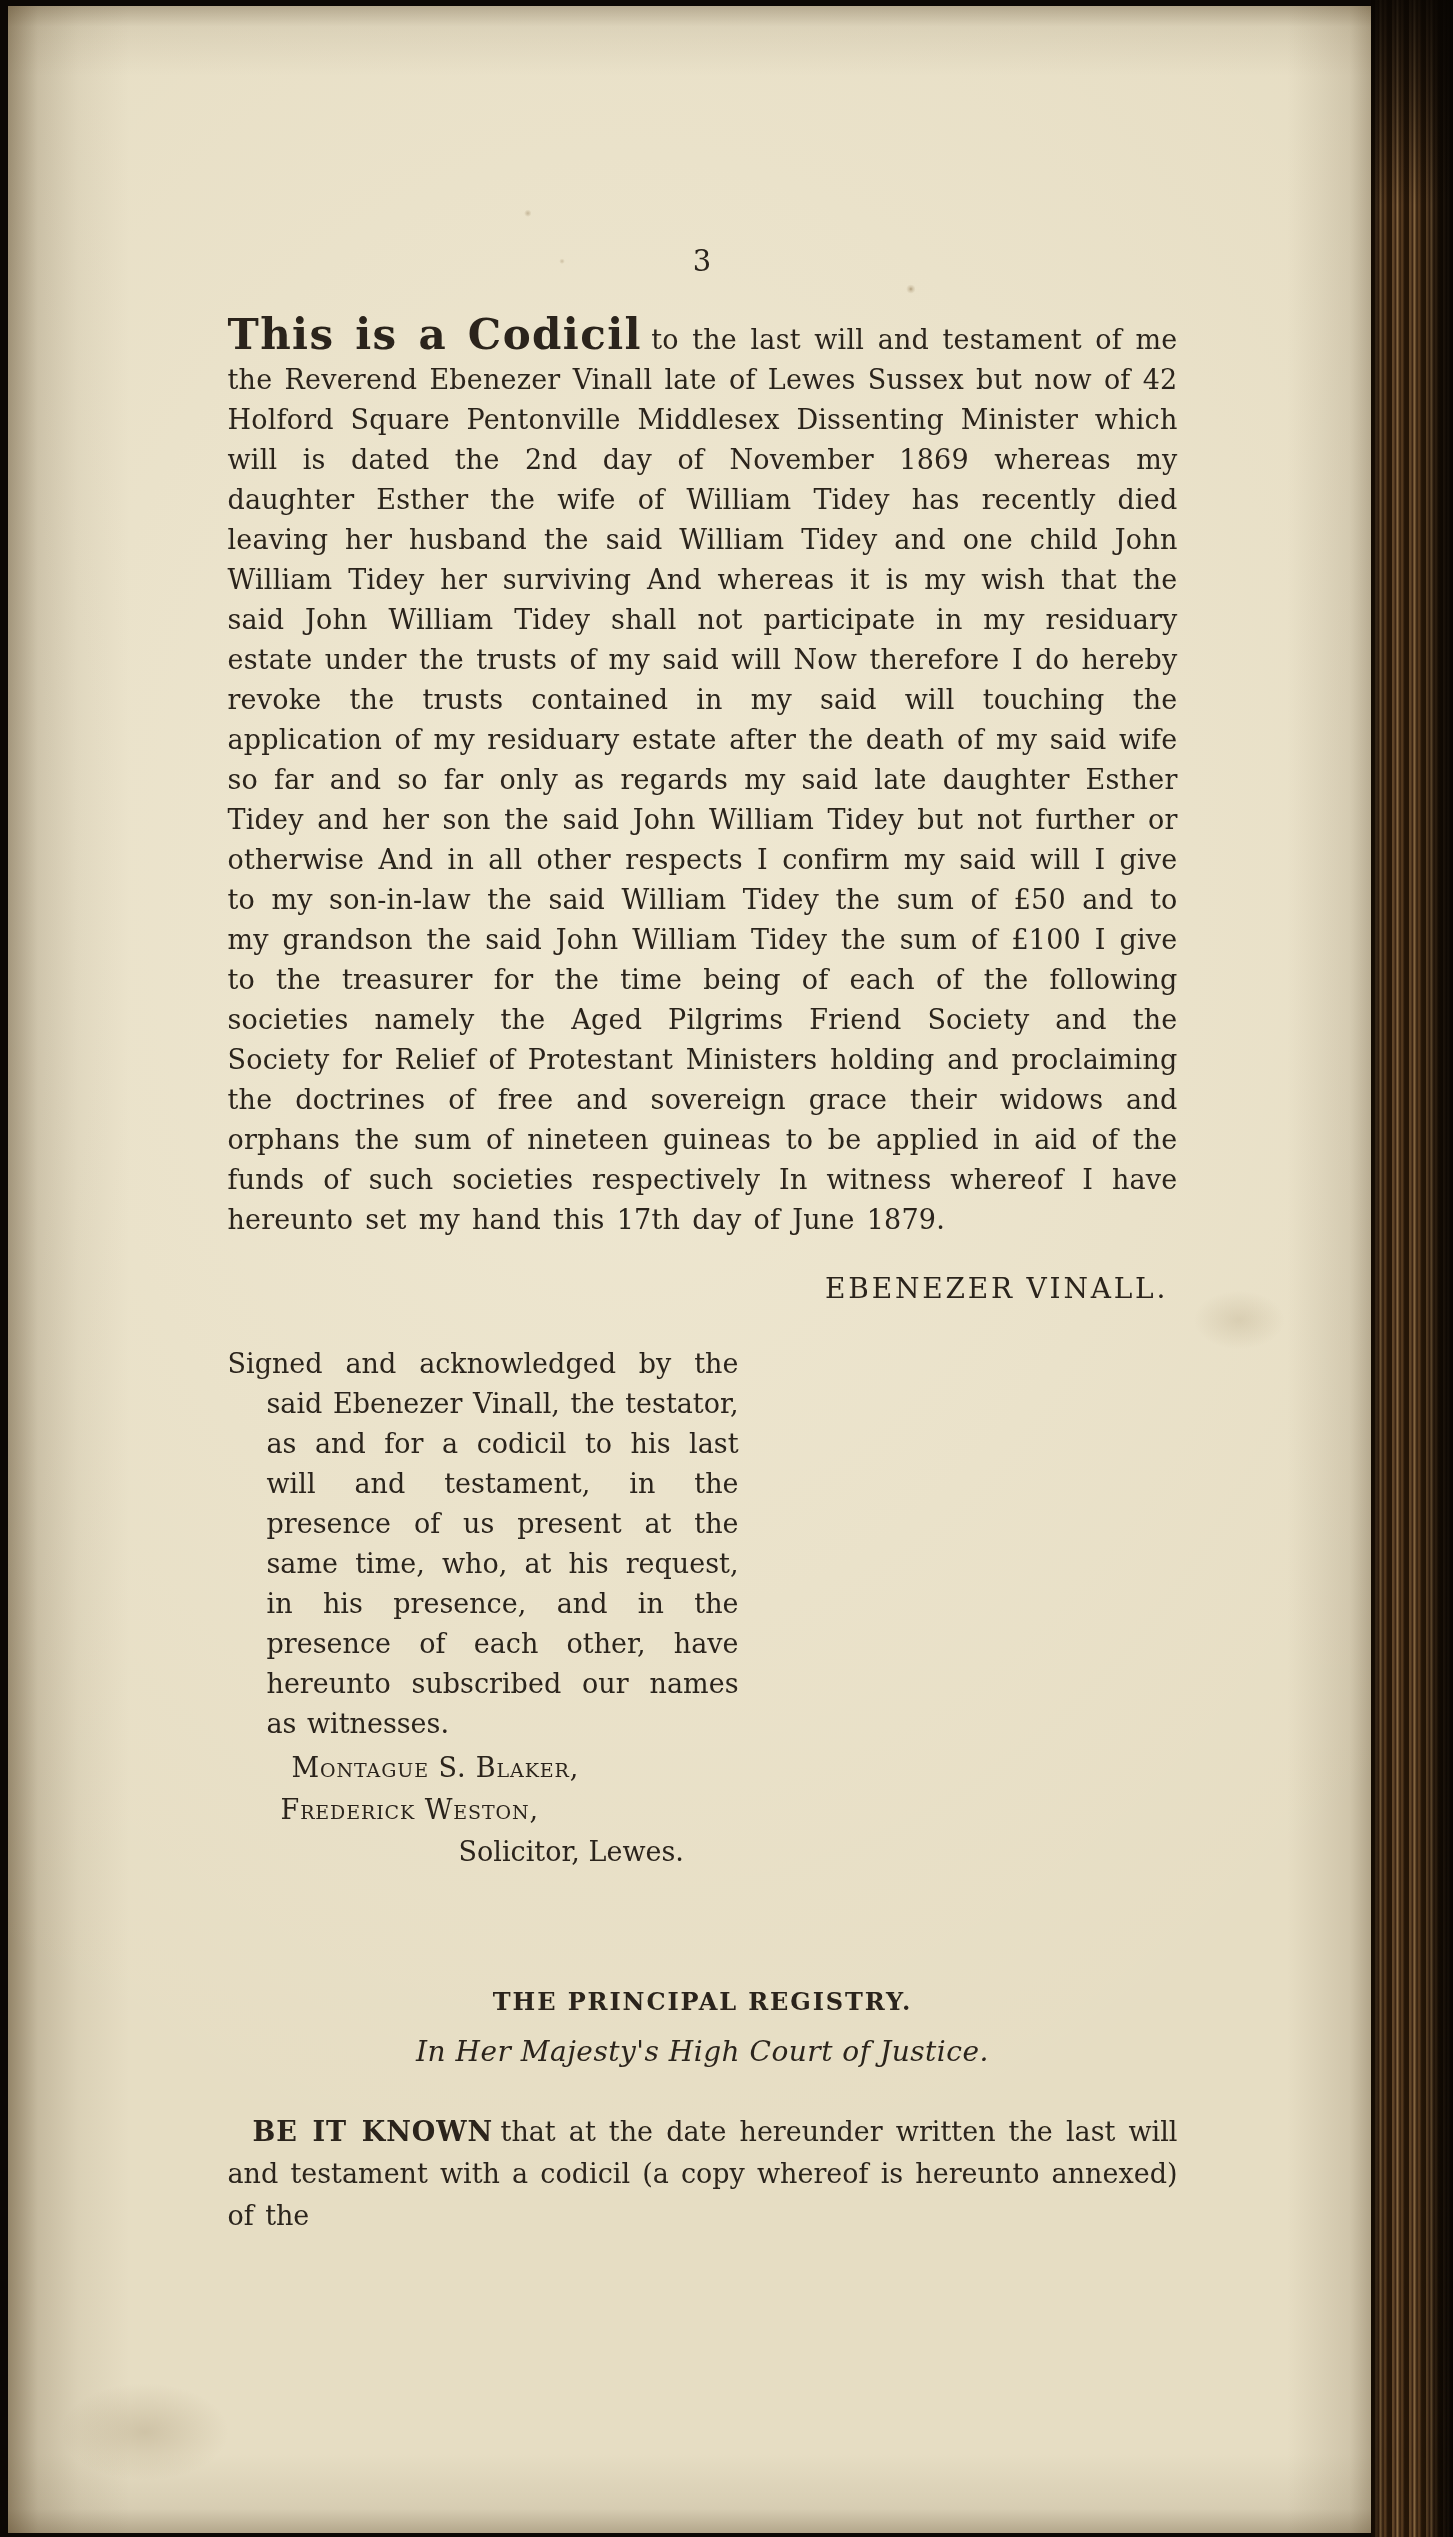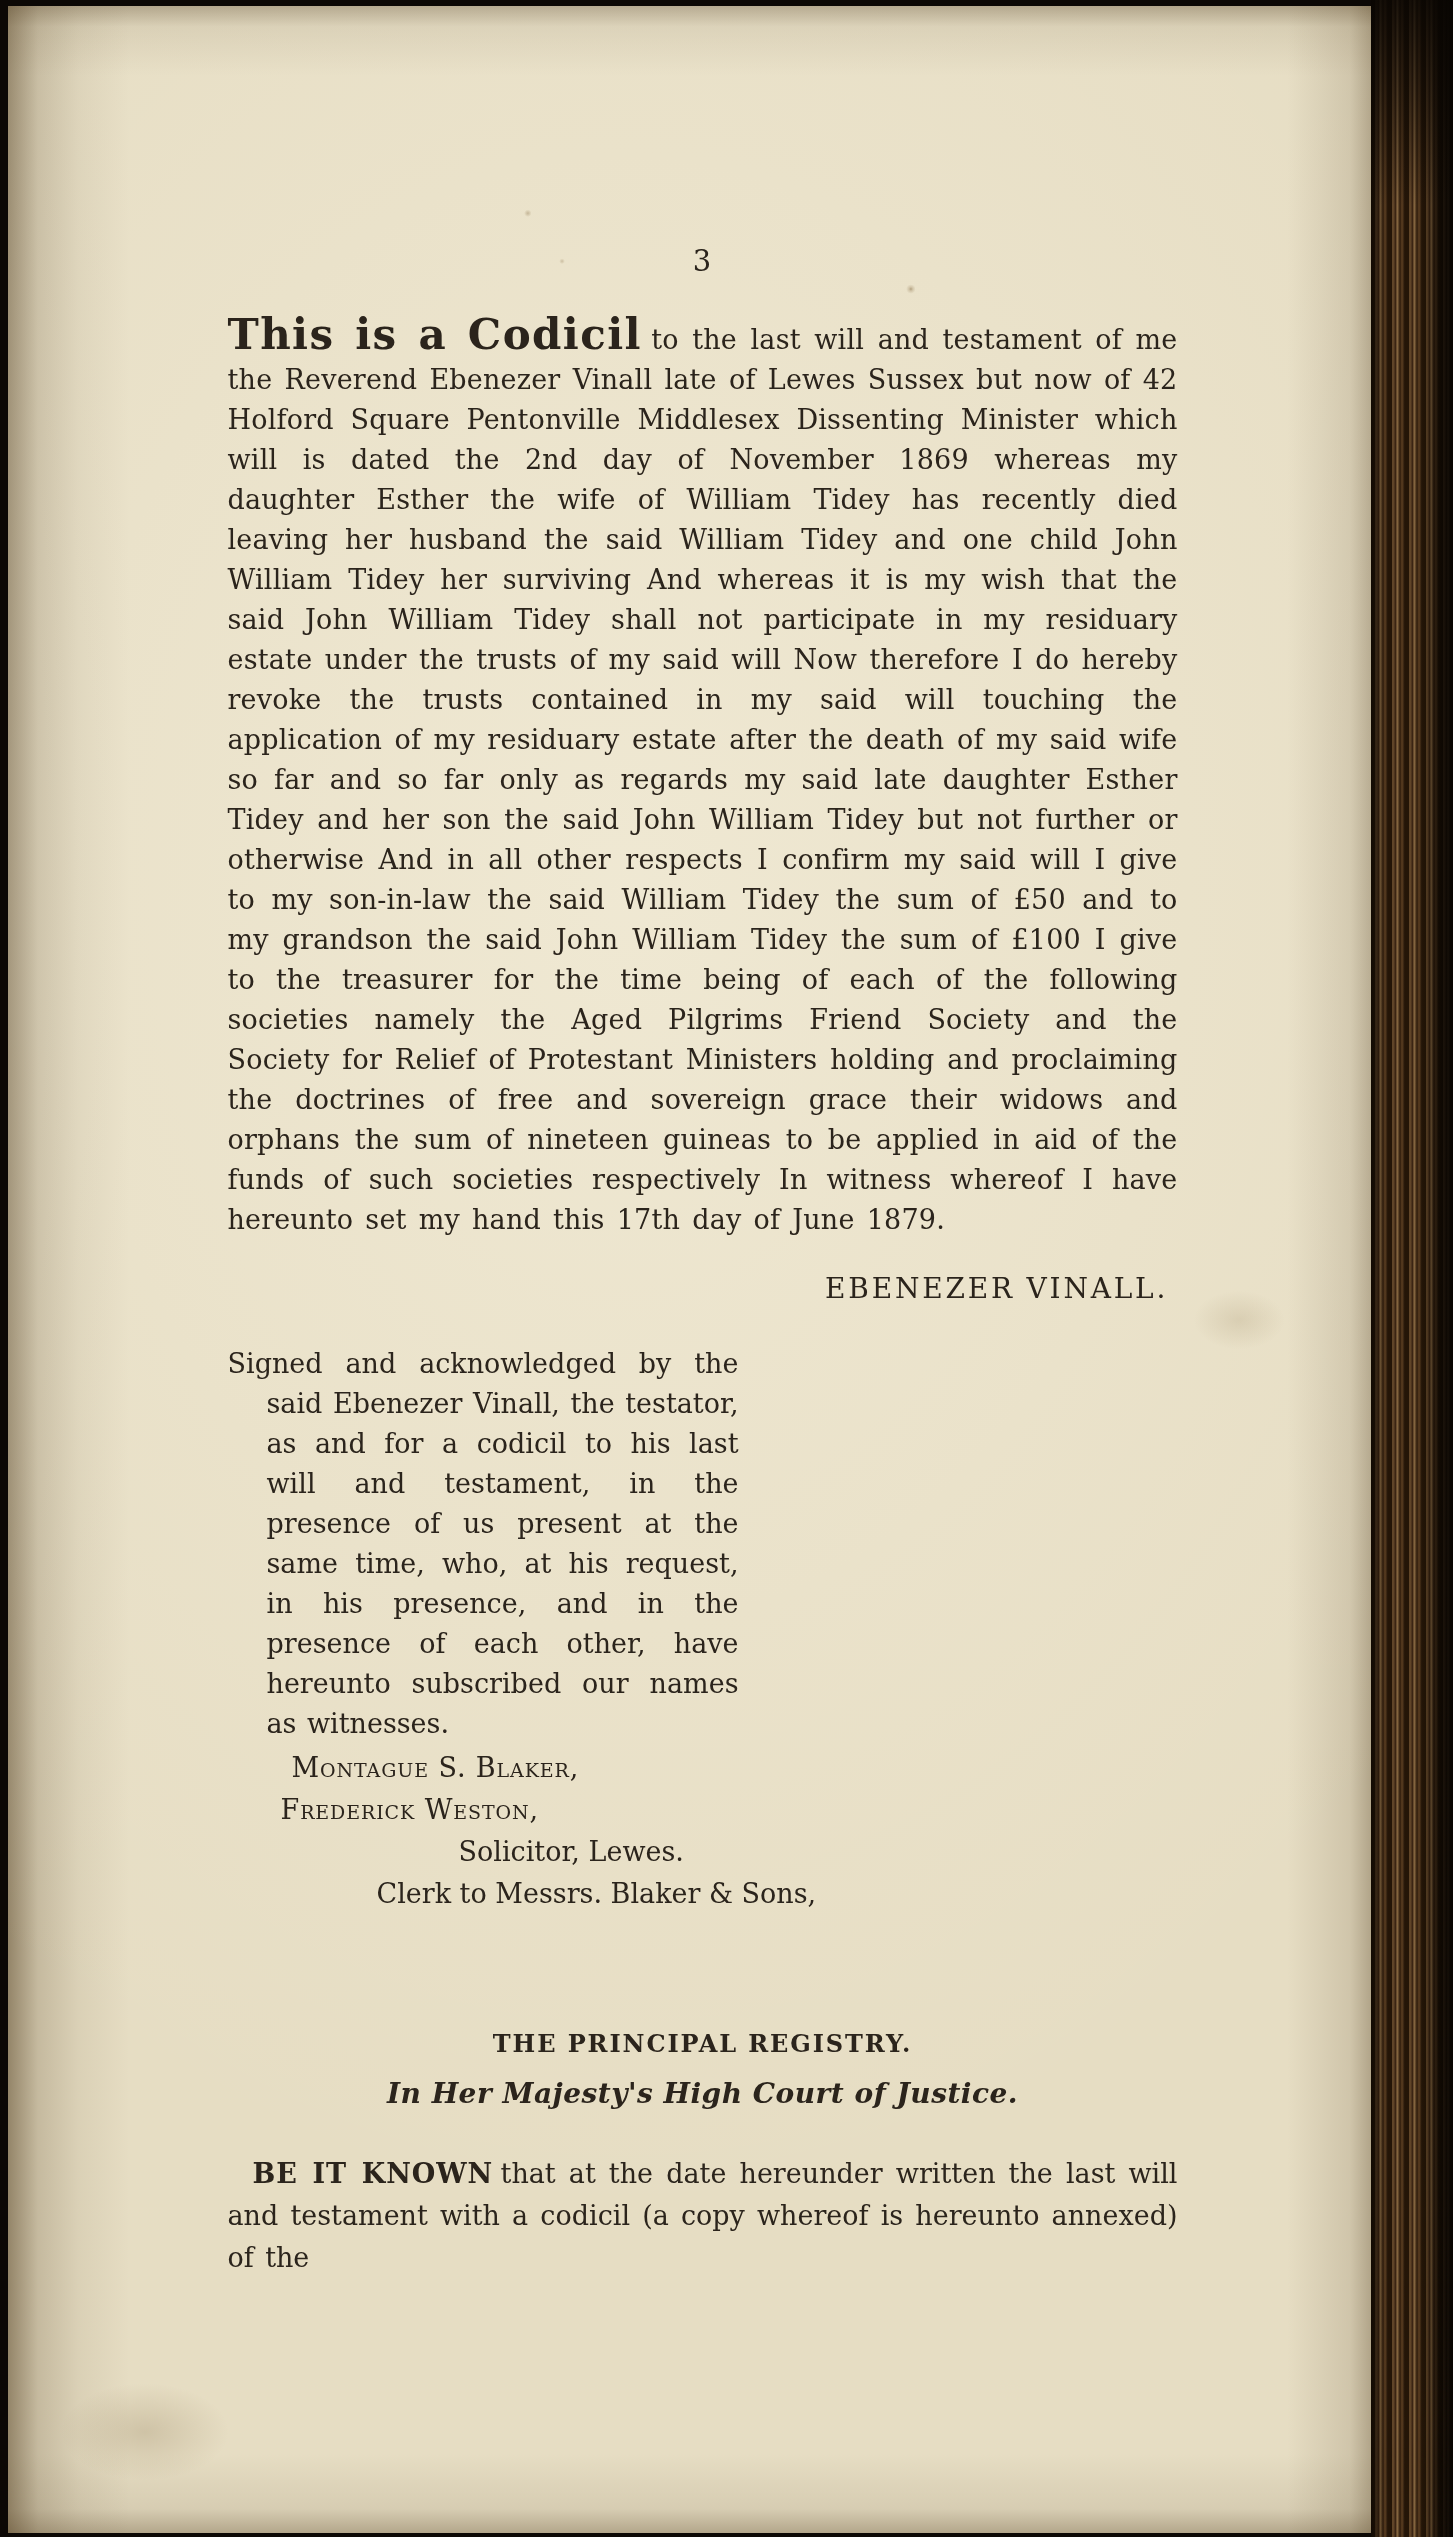--- a/index.html
+++ b/index.html
@@ -124,21 +124,21 @@
     text-align: center;
     font-size: 24px;
     font-weight: 700;
     letter-spacing: 1.9px;
   }
   .court-subheading {
     margin-top: 18.7px;
     text-align: center;
     font-size: 28px;
     font-style: italic;
-    font-weight: 700;
+    font-weight: 400;
     letter-spacing: 0.5px;
   }
   .probate {
     margin-top: 43px;
     font-size: 27px;
     line-height: 42px;
     text-align: justify;
     word-spacing: 2.8px;
   }
   .probate-lead {
@@ -160,21 +160,20 @@
 
       <p class="codicil"><span class="leadin">This is a Codicil</span><span>to the last will and testament of me the Reverend Ebenezer Vinall late of Lewes Sussex but now of 42 Holford Square Pentonville Middlesex Dissenting Minister which will is dated the 2nd day of November 1869 whereas my daughter Esther the wife of William Tidey has recently died leaving her husband the said William Tidey and one child John William Tidey her surviving And whereas it is my wish that the said John William Tidey shall not participate in my residuary estate under the trusts of my said will Now therefore I do hereby revoke the trusts contained in my said will touching the application of my residuary estate after the death of my said wife so far and so far only as regards my said late daughter Esther Tidey and her son the said John William Tidey but not further or otherwise And in all other respects I confirm my said will I give to my son-in-law the said William Tidey the sum of £50 and to my grandson the said John William Tidey the sum of £100 I give to the treasurer for the time being of each of the following societies namely the Aged Pilgrims Friend Society and the Society for Relief of Protestant Ministers holding and proclaiming the doctrines of free and sovereign grace their widows and orphans the sum of nineteen guineas to be applied in aid of the funds of such societies respectively In witness whereof I have hereunto set my hand this 17th day of June 1879.</span></p>
 
       <div class="signature">EBENEZER VINALL.</div>
 
       <div class="attestation">Signed and acknowledged by the said Ebenezer Vinall, the testator, as and for a codicil to his last will and testament, in the presence of us present at the same time, who, at his request, in his presence, and in the presence of each other, have hereunto subscribed our names as witnesses.</div>
 
       <div class="witness-line w1-name witness-name">Montague S. Blaker,</div>
       <div class="witness-line w2-name witness-name">Frederick Weston,</div>
       <div class="witness-line w1-title">Solicitor, Lewes.</div>
-      <div class="witness-line w2-line1">Clerk to Messrs. Blaker &amp; Sons,</div>
 
       <h2 class="registry-heading">THE PRINCIPAL REGISTRY.</h2>
 
       <div class="court-subheading">In Her Majesty's High Court of Justice.</div>
 
       <p class="probate"><span class="probate-lead">BE IT KNOWN</span><span>that at the date hereunder written the last will and testament with a codicil (a copy whereof is hereunto annexed) of the</span></p>
 
     </div>
   </div>
 

